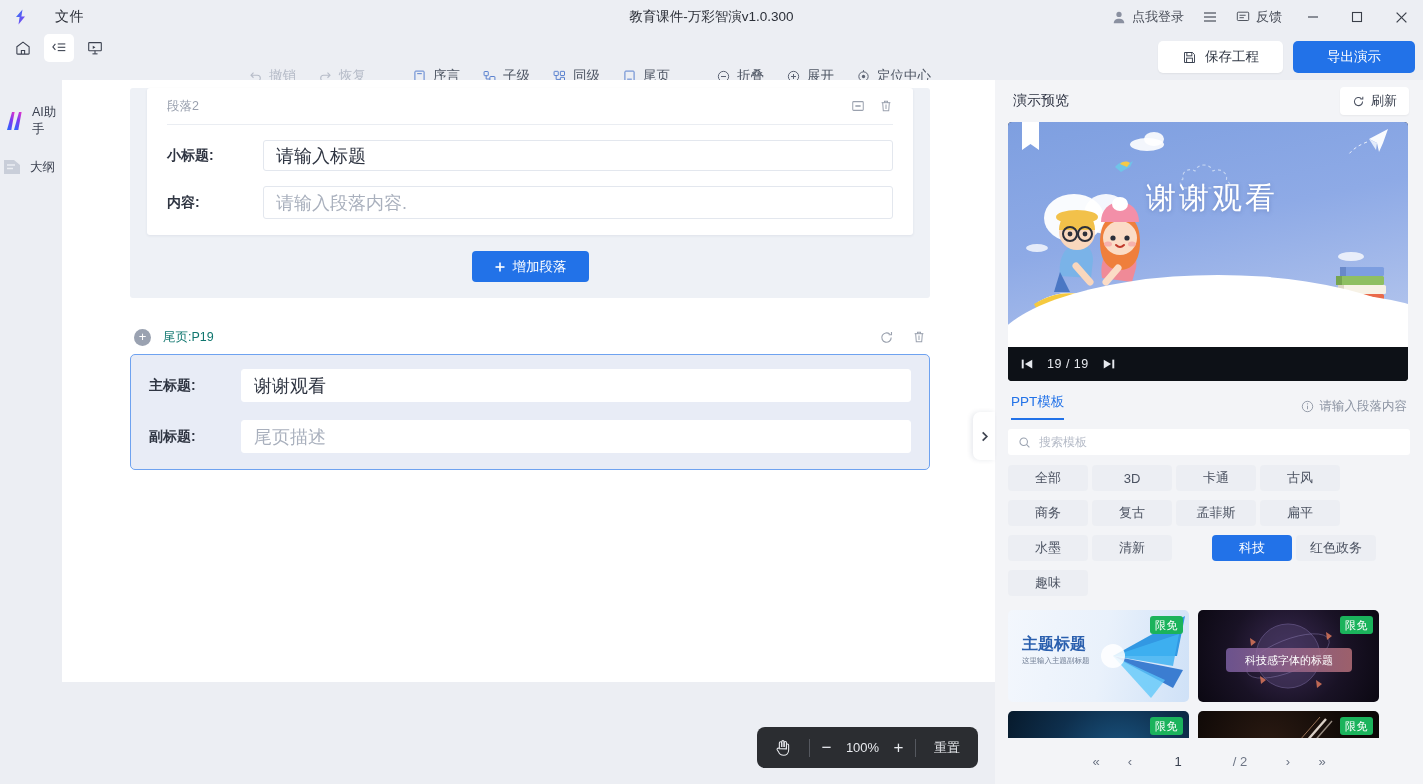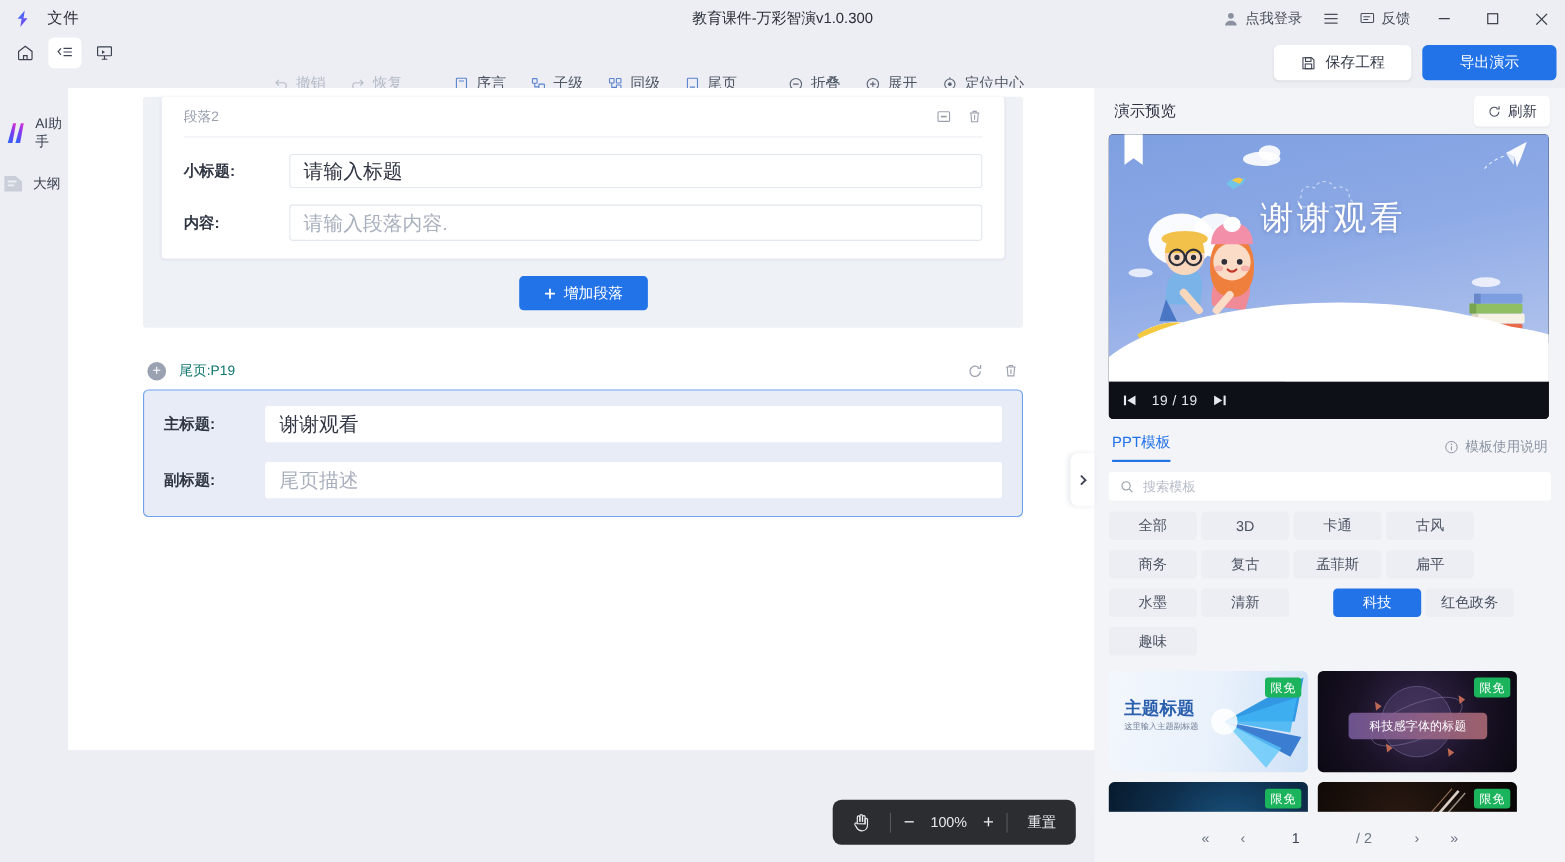--- a/index.html
+++ b/index.html
@@ -15,21 +15,21 @@
   
   .titlebar {
     position: absolute; top: 0; left: 0; width: 1423px; height: 34px;
     background: #eceef3; display: flex; align-items: center;
   }
   .logo-mark {
     margin-left: 10px; width: 22px; height: 22px;
     display: flex; align-items: center; justify-content: center;
   }
   .menu-file {
-    margin-left: 4px; font-size: 14px; color: #2b2f38; letter-spacing: .5px;
+    margin-left: 16px; font-size: 14px; color: #2b2f38; letter-spacing: .5px;
     padding: 3px 7px; border-radius: 4px; cursor: default;
   }
   .title-center {
     position: absolute; left: 0; right: 0; text-align: center;
     font-size: 13.5px; color: #2b2f38; pointer-events: none;
   }
   .title-right {
     position: absolute; right: 0; top: 0; height: 34px;
     display: flex; align-items: center; gap: 0px;
   }
@@ -786,21 +786,21 @@
     <div class="tpl-tabs">
       <div class="tpl-tab">PPT模板</div>
       <div class="tpl-help">
         <span>
           <svg width="13" height="13" viewBox="0 0 16 16" fill="none" stroke="#8b93a2" stroke-width="1.1">
             <circle cx="8" cy="8" r="6.4"></circle>
               <line x1="8" y1="7" x2="8" y2="11.4"></line>
               <circle cx="8" cy="4.7" r=".85" fill="#8b93a2" stroke="none"></circle>
           </svg>
         </span>
-        <span>模板使用说明</span>
+        <span>请输入段落内容</span>
       </div>
     </div>
 
     <div class="tpl-search">
       <span>
         <svg width="13" height="13" viewBox="0 0 16 16" fill="none" stroke="#9aa2b0" stroke-width="1.3">
           <circle cx="7" cy="7" r="4.6"></circle>
             <line x1="10.4" y1="10.4" x2="14" y2="14"></line>
         </svg>
       </span>

